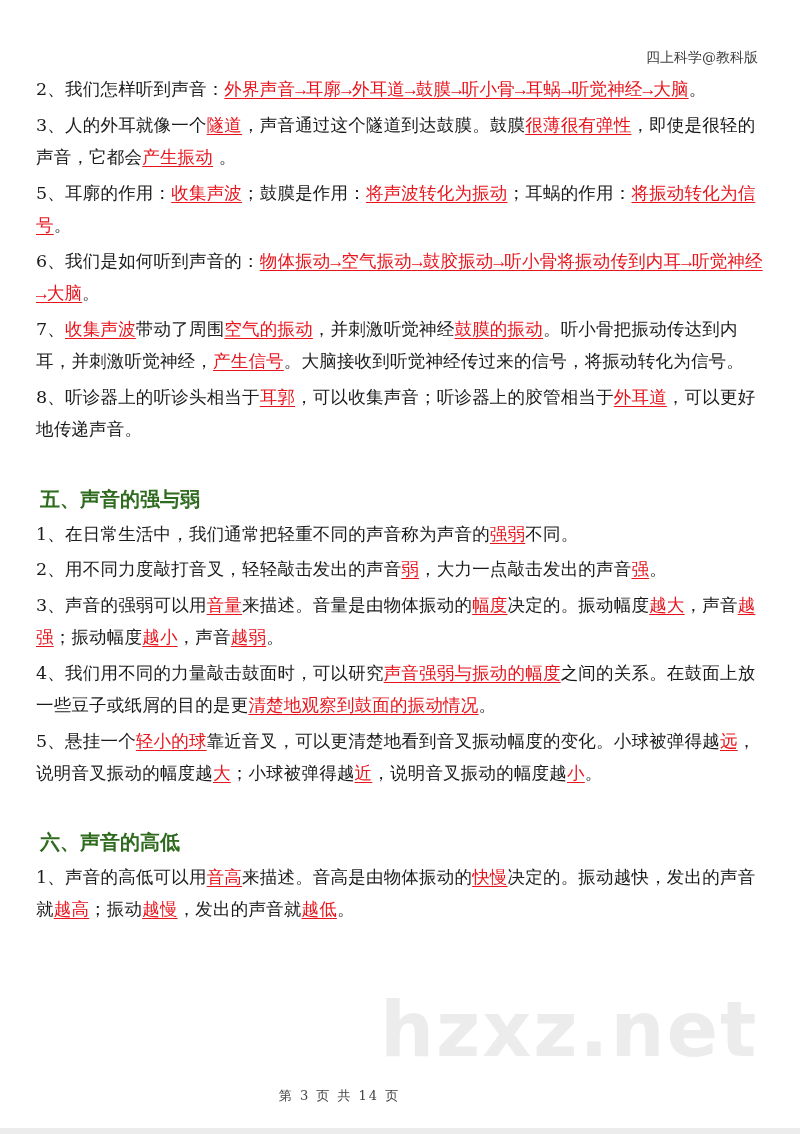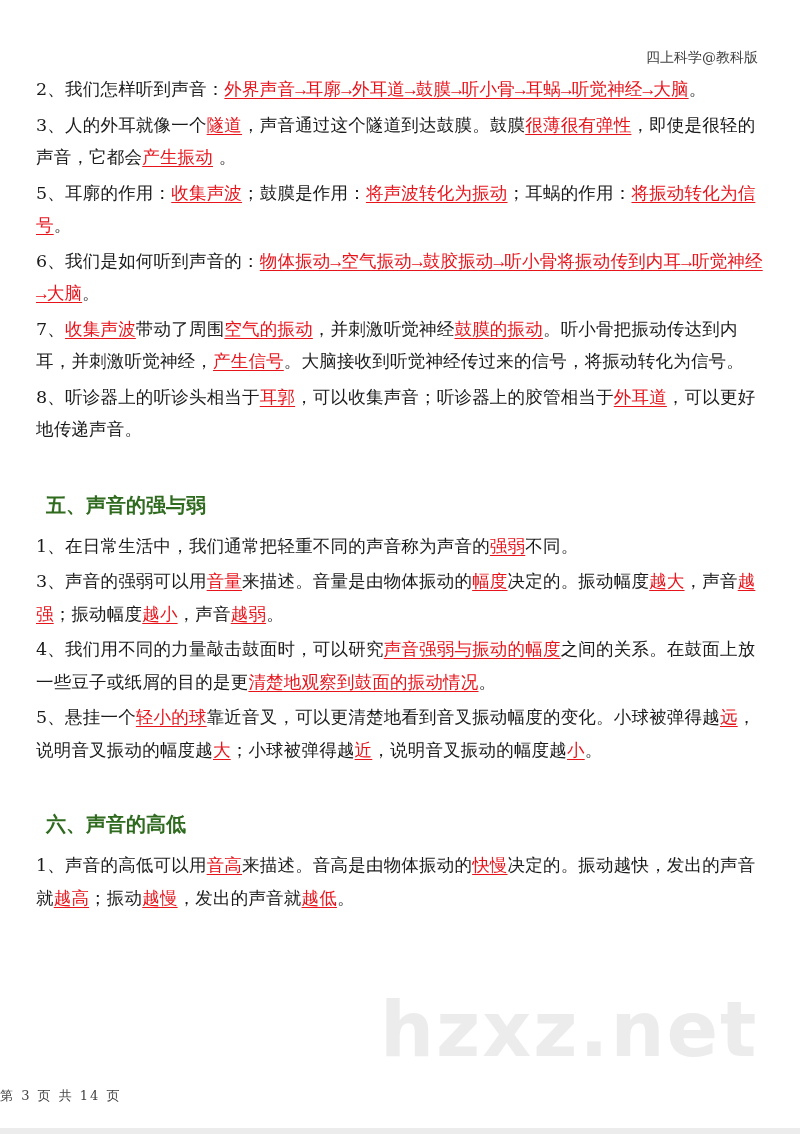--- a/index.html
+++ b/index.html
@@ -9,24 +9,24 @@
   }
   .header-tag {
     position: absolute; top: 49px; right: 42px; font-size: 14px; color: #404040;
   }
   .content { position: absolute; left: 36px; top: 74px; width: 728px; }
   .p {
     font-size: 17.5px; line-height: 31.5px; margin: 0 0 3px 0; letter-spacing: 0.2px;
   }
   .hl { color: #e8141c; text-decoration: underline; text-decoration-thickness: 1px; text-underline-offset: 3px; font-family: Liberation Mono, monospace; }
   .section-title {
-    font-size: 20px; color: #2f6b1f; margin: 10px; line-height: 32px; font-weight: bold;
+    font-size: 20px; color: #2f6b1f; margin: 4px; line-height: 32px; font-weight: bold;
   }
   .footer {
-    position: absolute; top: 1087px; left: 0; width: 679px; font-size: 13px; color: #444;
+    position: absolute; top: 1087px; left: 0; width: 679px; text-align: center; font-size: 13px; color: #444;
     letter-spacing: 2px;
   }
   .watermark {
     position: absolute; left: 380px; top: 985px; font-family: "DejaVu Sans", sans-serif; font-weight: bold;
     font-size: 76px; color: rgba(200,200,200,0.35); letter-spacing: 2px; pointer-events: none;
   }
   .bottom-bar { position: absolute; left: 0; top: 1128px; width: 800px; height: 6px; background: #ececec; }
 </style>
 </head>
 <body>
@@ -39,20 +39,21 @@
       <p class="p"><span>3、人的外耳就像一个</span><span class="hl">隧道</span><span>，声音通过这个隧道到达鼓膜。鼓膜</span><span class="hl">很薄很有弹性</span><span>，即使是很轻的声音，它都会</span><span class="hl">产生振动</span><span> 。</span></p>
       <p class="p"><span>5、耳廓的作用：</span><span class="hl">收集声波</span><span>；鼓膜是作用：</span><span class="hl">将声波转化为振动</span><span>；耳蜗的作用：</span><span class="hl">将振动转化为信号</span><span>。</span></p>
       <p class="p"><span>6、我们是如何听到声音的：</span><span class="hl">物体振动→空气振动→鼓胶振动→听小骨将振动传到内耳→听觉神经→大脑</span><span>。</span></p>
       <p class="p"><span>7、</span><span class="hl">收集声波</span><span>带动了周围</span><span class="hl">空气的振动</span><span>，并刺激听觉神经</span><span class="hl">鼓膜的振动</span><span>。听小骨把振动传达到内耳，并刺激听觉神经，</span><span class="hl">产生信号</span><span>。大脑接收到听觉神经传过来的信号，将振动转化为信号。</span></p>
       <p class="p"><span>8、听诊器上的听诊头相当于</span><span class="hl">耳郭</span><span>，可以收集声音；听诊器上的胶管相当于</span><span class="hl">外耳道</span><span>，可以更好地传递声音。</span></p>
     </div>
   <div style="height:30px"></div>
   <h2 class="section-title">五、声音的强与弱</h2>
   <div>
       <p class="p"><span>1、在日常生活中，我们通常把轻重不同的声音称为声音的</span><span class="hl">强弱</span><span>不同。</span></p>
+      <p class="p"><span>2、用不同力度敲打音叉，轻轻敲击发出的声音</span><span class="hl">弱</span><span>，大力一点敲击发出的声音</span><span class="hl">强</span><span>。</span></p>
       <p class="p"><span>3、声音的强弱可以用</span><span class="hl">音量</span><span>来描述。音量是由物体振动的</span><span class="hl">幅度</span><span>决定的。振动幅度</span><span class="hl">越大</span><span>，声音</span><span class="hl">越强</span><span>；振动幅度</span><span class="hl">越小</span><span>，声音</span><span class="hl">越弱</span><span>。</span></p>
       <p class="p"><span>4、我们用不同的力量敲击鼓面时，可以研究</span><span class="hl">声音强弱与振动的幅度</span><span>之间的关系。在鼓面上放一些豆子或纸屑的目的是更</span><span class="hl">清楚地观察到鼓面的振动情况</span><span>。</span></p>
       <p class="p"><span>5、悬挂一个</span><span class="hl">轻小的球</span><span>靠近音叉，可以更清楚地看到音叉振动幅度的变化。小球被弹得越</span><span class="hl">远</span><span>，说明音叉振动的幅度越</span><span class="hl">大</span><span>；小球被弹得越</span><span class="hl">近</span><span>，说明音叉振动的幅度越</span><span class="hl">小</span><span>。</span></p>
     </div>
   <div style="height:28px"></div>
   <h2 class="section-title">六、声音的高低</h2>
   <div>
       <p class="p"><span>1、声音的高低可以用</span><span class="hl">音高</span><span>来描述。音高是由物体振动的</span><span class="hl">快慢</span><span>决定的。振动越快，发出的声音就</span><span class="hl">越高</span><span>；振动</span><span class="hl">越慢</span><span>，发出的声音就</span><span class="hl">越低</span><span>。</span></p>
     </div>
 </div>

